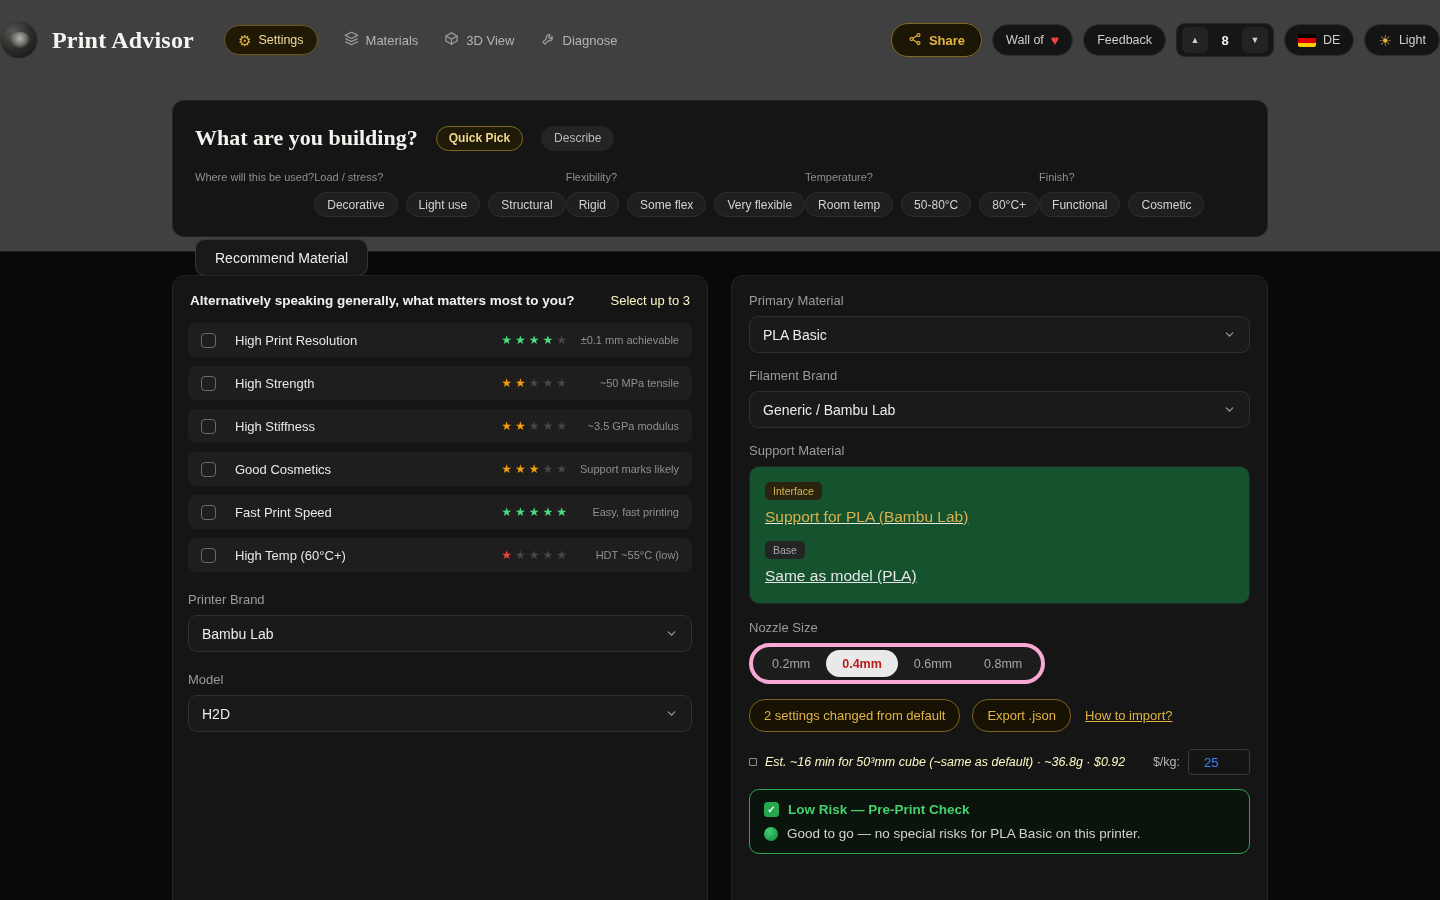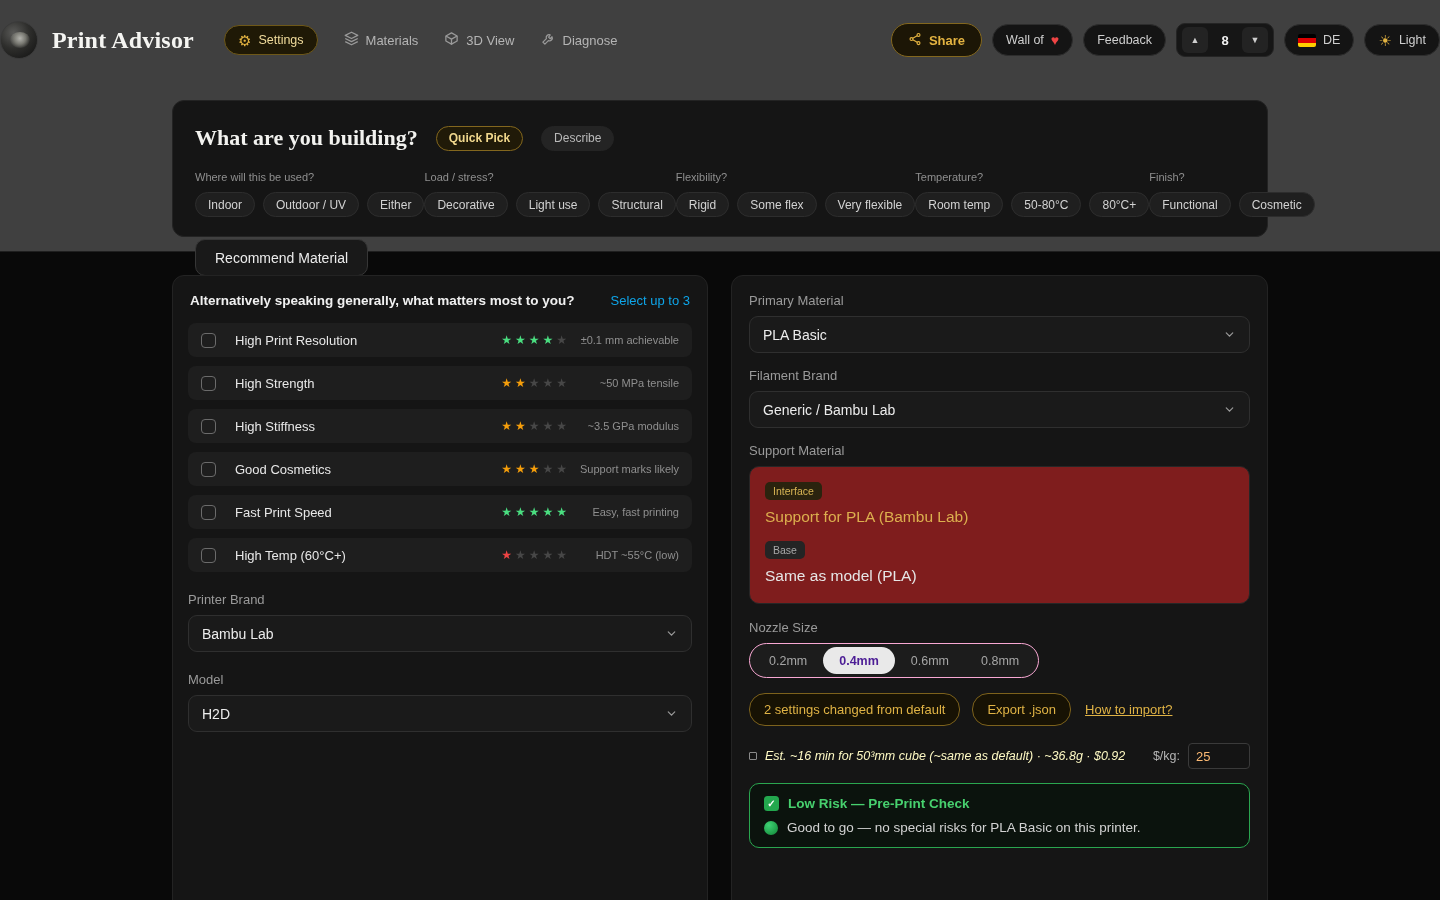--- a/index.html
+++ b/index.html
@@ -78,69 +78,69 @@
     background:#191919; border:1px solid #363636; color:#ececec; font-size:14px; cursor:pointer;
     display:inline-flex; align-items:center; font-family:"Liberation Sans", sans-serif; }
 
   
   .cols { display:flex; gap:23px; margin-top:23px; align-items:flex-start; }
   .left-card { width:536px; min-height:700px; padding:17px 15px; }
   .right-card { width:537px; min-height:700px; padding:17px; }
 
   .prio-head { display:flex; align-items:baseline; justify-content:space-between; margin-bottom:15px; padding:0 2px; }
   .prio-title { font-size:13.5px; font-weight:700; color:#f0f0f0; }
-  .prio-hint { font-size:13px; color:#0ea5e9; }
+  .prio-hint { font-size:13px; color:#fef9c3; }
 
   .prio-row { display:flex; align-items:center; height:34px; background:#1e1e1e; border-radius:8px;
     padding:0 13px; margin-bottom:9px; cursor:pointer; }
   .checkbox { width:15px; height:15px; border:1.5px solid #6b6b6b; border-radius:4px; background:transparent; flex:none; }
   .prio-label { font-size:13px; color:#e8e8e8; margin-left:19px; }
   .prio-spacer { flex:1; }
   .stars { display:flex; gap:3px; font-size:12px; line-height:1; margin-right:12px; }
   .note { width:100px; text-align:right; font-size:11px; color:#8f8f8f; white-space:nowrap; }
 
   .field-label { font-size:13px; color:#9a9a9a; margin-bottom:8px; }
   .mt20 { margin-top:20px; }
   .mt15 { margin-top:15px; }
   .mt16 { margin-top:16px; }
   .selectbox { height:37px; background:#1a1a1a; border:1px solid #2f2f2f; border-radius:9px;
     display:flex; align-items:center; padding:0 13px; font-size:14px; color:#ececec; cursor:pointer; }
   .selectbox .chev { margin-left:auto; }
   .chev svg { stroke:#9a9a9a; display:block; }
 
   
-  .support-panel { background:#7f1d1d; border:1px solid #262626; border-radius:10px; padding:14px 15px 18px 15px; }
+  .support-panel { background:#14532d; border:1px solid #262626; border-radius:10px; padding:14px 15px 18px 15px;text-decoration:underline; }
   .badge { display:inline-block; font-size:10.5px; padding:3px 8px; border-radius:5px; }
   .badge-gold { background:#2a230e; color:#d8b554; }
   .badge-gray { background:#242424; color:#a8a8a8; }
   .support-val-gold { margin-top:8px; font-size:15.5px; color:#dcaf4e; font-weight:500; }
   .support-val { margin-top:8px; font-size:15.5px; color:#e6e6e6; }
   .base-badge-wrap { margin-top:14px; }
 
   
-  .seg { display:inline-flex; background:#1c1c1c; border:1px solid #f9a8d4; border-radius:999px; padding:3px; }
+  .seg { display:inline-flex; background:#1c1c1c; border:4px solid #f9a8d4; border-radius:999px; padding:3px; }
   .seg-opt { height:27px; display:flex; align-items:center; padding:0 16px; border-radius:999px;
     font-size:12.5px; color:#a5a5a5; cursor:pointer; }
-  .seg-active { background:#e9e9e9; color:#4c1d95; font-weight:700; }
+  .seg-active { background:#e9e9e9; color:#b91c1c; font-weight:700; }
 
   
   .btn-row { display:flex; align-items:center; gap:12px; }
   .btn-outline-gold { height:33px; display:inline-flex; align-items:center; padding:0 14px;
     border:1px solid #7d621c; border-radius:16px; background:#171204; color:#e0b345; font-size:13px;
     cursor:pointer; white-space:nowrap; font-family:"Liberation Sans", sans-serif; }
   .link-gold { color:#e0b345; font-size:13px; text-decoration:underline; cursor:pointer; margin-left:2px; }
 
   
   .est-row { display:flex; align-items:center; margin-top:17px; gap:8px; }
   .sq-icon { width:8px; height:8px; border:1px solid #8a8a8a; border-radius:1px; flex:none; }
   .est-text { font-size:12.5px; font-style:italic; color:#fef9c3; white-space:nowrap; }
   .est-spacer { flex:1; }
   .price-label { font-size:12.5px; color:#b5b5b5; }
   .price-input { width:62px; height:26px; background:#141414; border:1px solid #3a3a3a; border-radius:4px;
-    color:#fdba74; font-size:13px; padding:0 7px; font-family:"Liberation Sans", sans-serif; }
+    color:#3b82f6; font-size:13px; padding:0 15px; font-family:"Liberation Sans", sans-serif; }
 
   
   .risk-panel { margin-top:14px; border:1.5px solid #2aa64f; border-radius:10px; background:#0b130d; padding:12px 14px; }
   .risk-line { display:flex; align-items:center; gap:9px; }
   .risk-title { font-size:13.5px; font-weight:700; color:#47d06e; }
   .risk-body { font-size:13.5px; color:#d2d2d2; margin-top:9px; }
   .check-icon { width:15px; height:15px; background:#23a84e; border-radius:3.5px; color:#fff;
     font-size:10px; font-weight:700; display:inline-flex; align-items:center; justify-content:center; flex:none; }
   .dot-icon { width:14px; height:14px; border-radius:50%; flex:none;
     background:radial-gradient(circle at 35% 30%, #3fd274 0%, #1e9c48 70%, #157a38 100%); }
@@ -228,25 +228,20 @@
     <section class="card builder-card">
       <div class="builder-head">
         <h1 class="builder-title">What are you building?</h1>
         <div class="mode-pill mode-active">Quick Pick</div>
         <div class="mode-pill mode-idle">Describe</div>
       </div>
 
       <div class="q-row">
         <div class="q-group">
           <div class="q-label">Where will this be used?</div>
-          <div class="opts">
-            <div class="opt">Indoor</div>
-            <div class="opt">Outdoor / UV</div>
-            <div class="opt">Either</div>
-          </div>
         </div>
         <div class="q-group">
           <div class="q-label">Load / stress?</div>
           <div class="opts">
             <div class="opt">Decorative</div>
             <div class="opt">Light use</div>
             <div class="opt">Structural</div>
           </div>
         </div>
         <div class="q-group">

